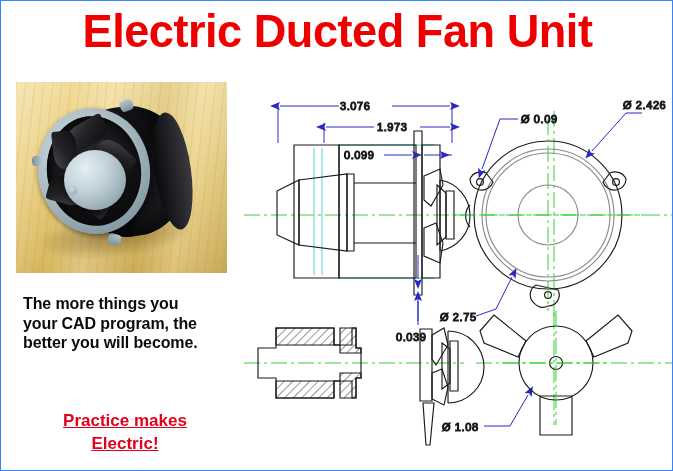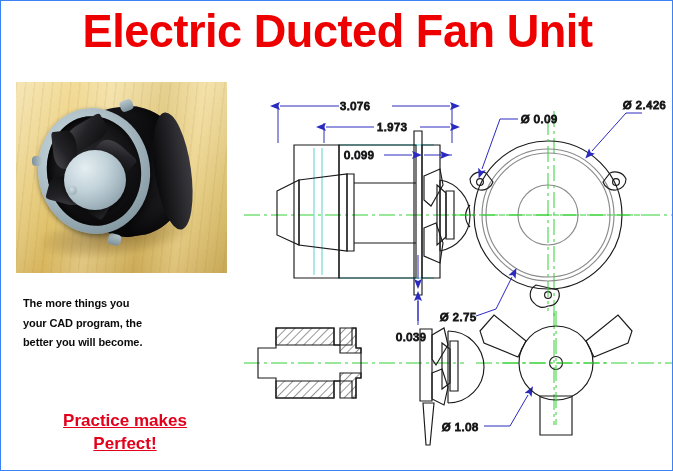--- a/index.html
+++ b/index.html
@@ -123,21 +123,21 @@
     background:linear-gradient(180deg,#b6c6cd,#7d9099);
   }
   .lug1{left:104px; top:18px; transform:rotate(-22deg);}
   .lug2{left:92px;  top:152px;transform:rotate(14deg);}
   .lug3{left:16px;  top:74px; transform:rotate(88deg); width:10px;height:10px;}
 
   
   #bodytext{
     position:absolute;
     left:22px; top:293px; width:215px;
-    font-size:11px;
+    font-size:16px;
     font-weight:bold;
     line-height:19.5px;
     color:#0b0b0b;
     letter-spacing:-0.1px;
   }
   #tagline{
     position:absolute;
     left:10px; top:408px; width:228px;
     text-align:center;
     font-size:17px;
@@ -188,21 +188,21 @@
   </div>
 
   <div id="bodytext">
     <div>The more things you</div>
     <div>your CAD program, the</div>
     <div>better you will become.</div>
   </div>
 
   <div id="tagline">
     <div>Practice makes</div>
-    <div>Perfect!</div>
+    <div>Electric!</div>
   </div>
 
   <div id="cad">
     <svg width="428" height="405" viewBox="0 0 428 405" xmlns="http://www.w3.org/2000/svg">
       <defs>
         <marker id="arrL" markerWidth="11" markerHeight="8" refX="10" refY="4" orient="auto">
           <path d="M10,0 L0,4 L10,8 L8,4 Z" fill="#2a2ac0"></path>
         </marker>
         <marker id="arrR" markerWidth="11" markerHeight="8" refX="1" refY="4" orient="auto">
           <path d="M1,0 L11,4 L1,8 L3,4 Z" fill="#2a2ac0"></path>

